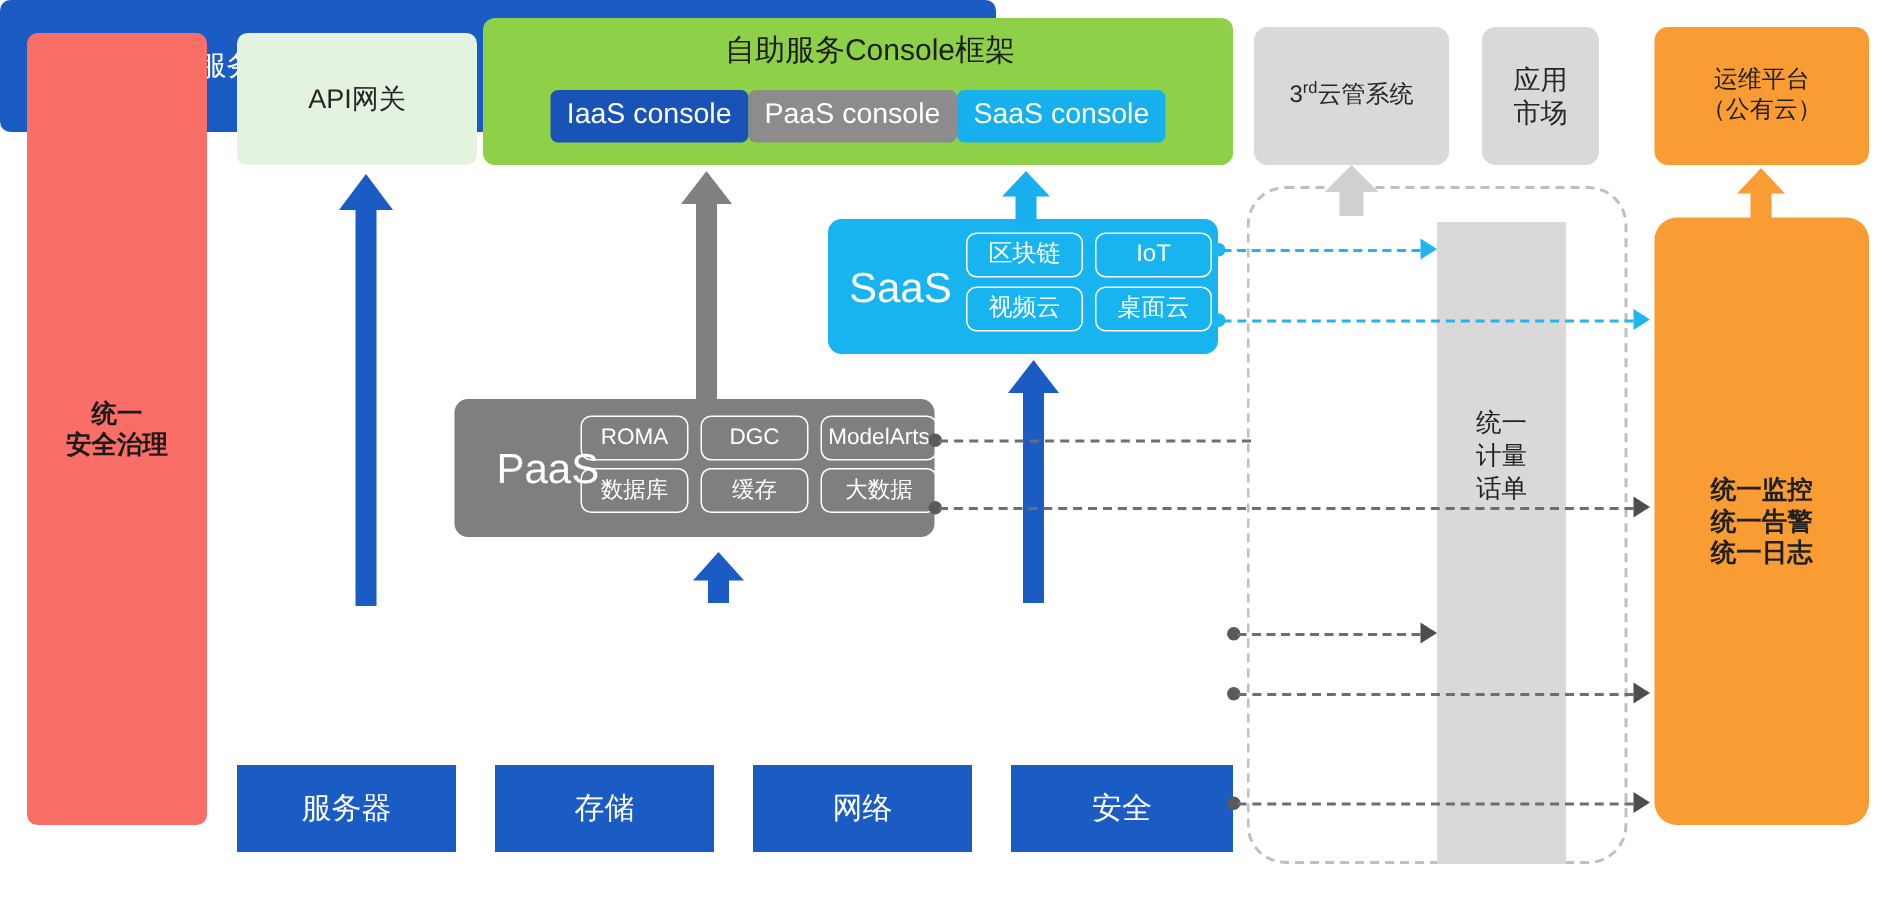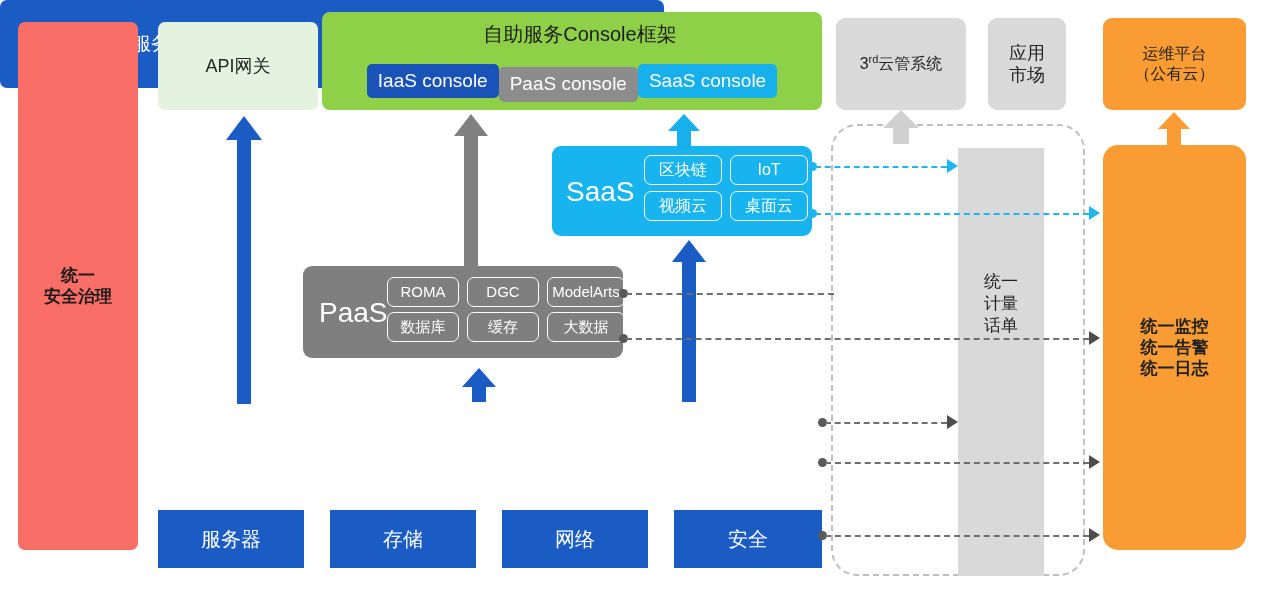--- a/index.html
+++ b/index.html
@@ -67,21 +67,21 @@
     box-sizing:border-box;
   }
   .chip-console{
     border-radius:5px;
     color:#ffffff;
     font-size:19px;
     padding:5px 11px 6px 11px;
     white-space:nowrap;
   }
   .chip-iaas{background:#1a53b8;}
-  .chip-paas{background:#8c8c8c;margin-top:7px;}
+  .chip-paas{background:#8c8c8c;}
   .chip-saas{background:#17b0ec;}
 
   
   .gbox{
     background:#d9d9d9;
     border-radius:9px;
     color:#262626;
     font-size:16px;
   }
   .thirdparty{left:836px; top:18px; width:130px; height:92px;}
@@ -136,21 +136,21 @@
     box-sizing:border-box;
   }
 
   
   .paas{
     left:303px; top:266px; width:320px; height:92px;
     background:#7f7f7f;
     border-radius:9px;
     display:block;
   }
-  .paas .layer-name{left:16px; top:0; height:100%;text-align:center;}
+  .paas .layer-name{left:28px; top:0; height:100%;text-align:center;}
   .paas-grid{
     position:absolute; left:84px; top:11px;
     display:grid;
     grid-template-columns:72px 72px 78px;
     grid-gap:5px 8px;
   }
   .paas .chip-o{height:30px;font-size:15px;}
 
   
   .infra{

